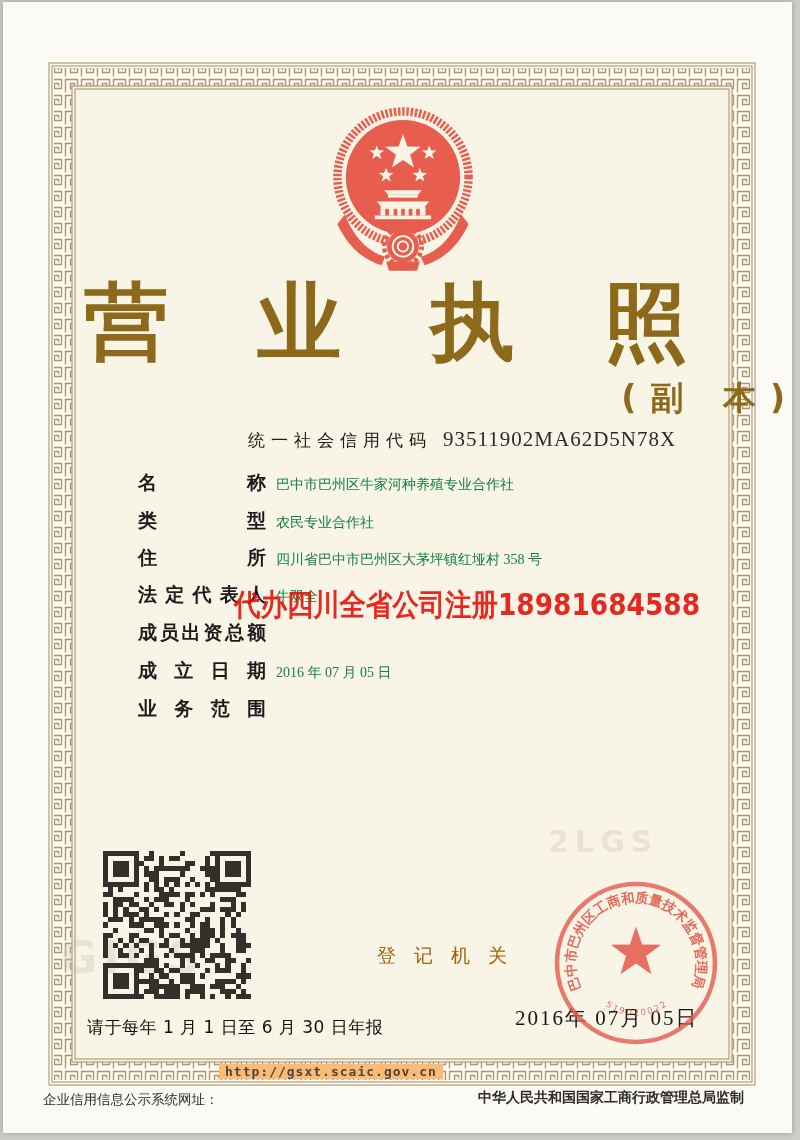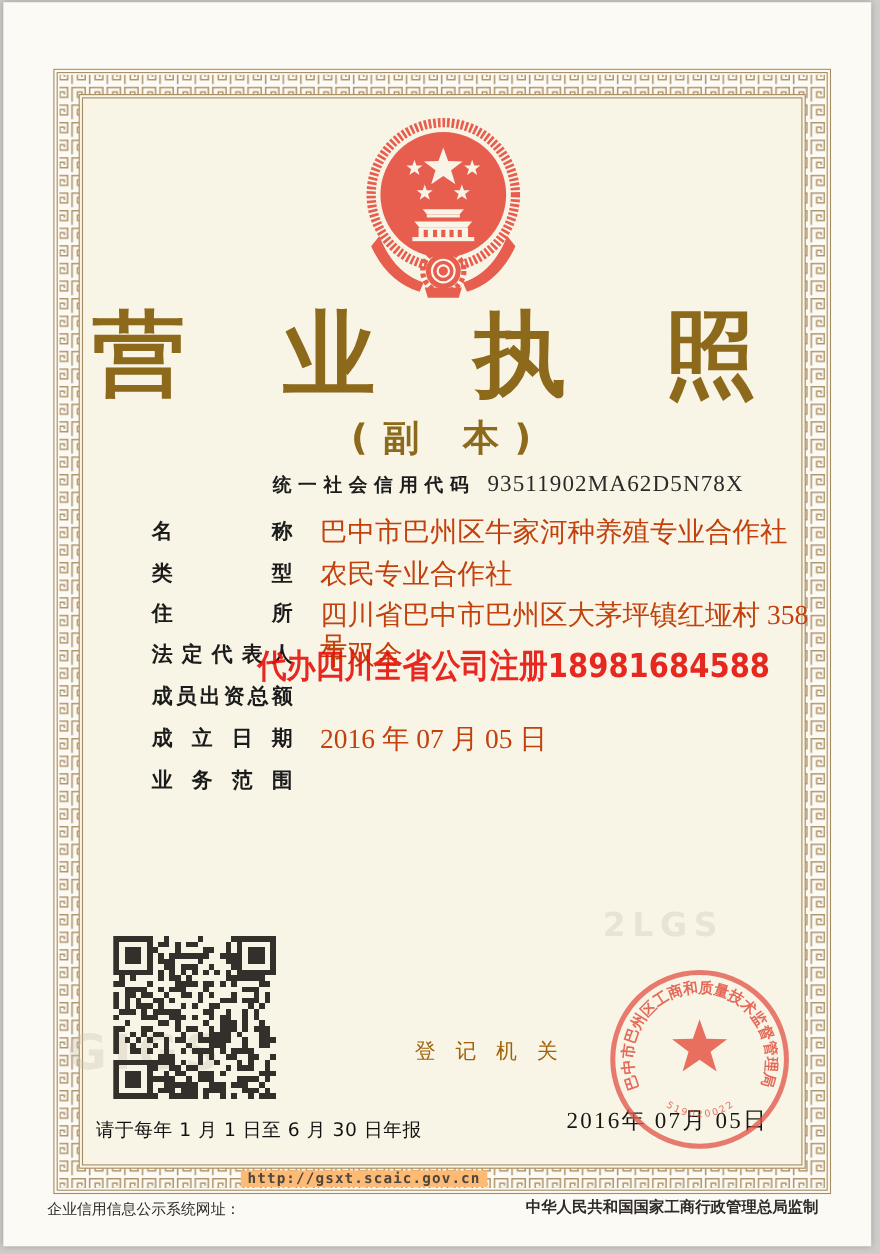--- a/index.html
+++ b/index.html
@@ -14,35 +14,35 @@
   #frame-svg{position:absolute;left:45px;top:60px;pointer-events:none;}
   
   #emblem{position:absolute;left:325px;top:102px;pointer-events:none;}
   
   .doc-title{
     position:absolute;left:0;top:268px;width:766px;text-align:center;
     font-size:84px;font-weight:bold;letter-spacing:30px;padding-left:30px;
     box-sizing:border-box;color:#8c691b;line-height:104px;
   }
   .doc-subtitle{
-    position:absolute;left:0;top:374px;width:796px;text-align:center;
+    position:absolute;left:0;top:374px;width:796px;text-align:right;
     font-size:33px;font-weight:bold;letter-spacing:14px;padding-left:14px;
     box-sizing:border-box;color:#8c691b;
   }
   
   .credit-line{position:absolute;left:245px;top:425px;white-space:nowrap;}
-  .credit-label{font-size:17px;font-weight:bold;letter-spacing:6px;color:#1c1c1c;}
+  .credit-label{font-size:17px;font-weight:normal;letter-spacing:6px;color:#1c1c1c;}
   .credit-code{font-size:21px;font-family:"Liberation Serif","DejaVu Serif",serif;
     color:#2a2a2a;letter-spacing:1px;margin-left:6px;}
   
   .field-row{position:absolute;left:135px;display:flex;align-items:flex-start;}
   .field-label{width:128px;flex:0 0 128px;font-size:19px;font-weight:bold;color:#1b1b1b;}
   .justify-chars{display:flex;justify-content:space-between;}
-  .field-value{margin-left:25px;width:462px;font-size:25px;line-height:29px;
-    color:#c2410c;font-family:"Liberation Serif","DejaVu Serif",serif;}
+  .field-value{margin-left:10px;width:462px;font-size:14px;line-height:29px;
+    color:#15803d;font-family:"Liberation Serif","DejaVu Serif",serif;}
   
   .red-watermark{
     position:absolute;left:231px;top:583px;font-size:30px;font-weight:bold;
     color:rgba(228,18,10,.9);white-space:nowrap;transform:scaleX(.88);
     transform-origin:left center;letter-spacing:0;
   }
   
   #qr{position:absolute;left:100px;top:849px;}
   .reg-authority{position:absolute;left:374px;top:941px;font-size:19px;color:#a16207;
     letter-spacing:18px;white-space:nowrap;}

